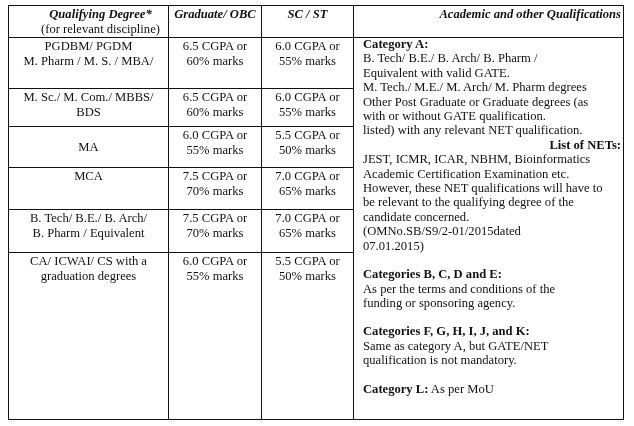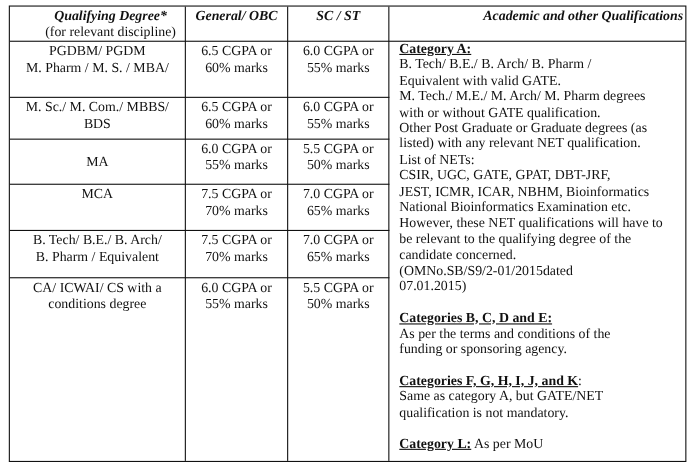--- a/index.html
+++ b/index.html
@@ -7,22 +7,22 @@
       font-family: "Liberation Serif", "DejaVu Serif", serif; color: #111; }
     .tbl { position: absolute; left: 8px; top: 5px; width: 616px; height: 415px;
       border: 1.5px solid #111; box-sizing: border-box; }
     .vline { position: absolute; top: 0; bottom: 0; width: 0; border-left: 1.5px solid #111; }
     .hline { position: absolute; height: 0; border-top: 1.5px solid #111; }
     .cell { position: absolute; font-size: 12.6px; line-height: 14.6px; text-align: center; }
     .hdr-b { font-weight: bold; font-style: italic; }
     .right { position: absolute; left: 354px; top: 31px; width: 258px;
       font-size: 12.6px; line-height: 14.4px; text-align: left; }
     .right p { margin: 0; }
-    .u { font-weight: bold; text-decoration: underline; }
-    .b { font-weight: normal; }
+    .u { font-weight: bold; }
+    .b { font-weight: bold; text-align: right; }
     .gap { height: 14px; }
     .om { display: flex; justify-content: flex-start; width: 190px; }
   </style>
 </head>
 <body>
 
 <div class="tbl">
 
   <div class="vline" style="left:159px"></div>
   <div class="vline" style="left:252px"></div>
@@ -32,21 +32,21 @@
   <div class="hline" style="top:82px; left:0; width:345px"></div>
   <div class="hline" style="top:120px; left:0; width:345px"></div>
   <div class="hline" style="top:161px; left:0; width:345px"></div>
   <div class="hline" style="top:203px; left:0; width:345px"></div>
   <div class="hline" style="top:246px; left:0; width:345px"></div>
 
   <div class="cell" style="left:12px; width:159px; top:1px">
     <div class="hdr-b">Qualifying Degree*</div>
     <div>(for relevant discipline)</div>
   </div>
-  <div class="cell hdr-b" style="left:160px; width:92px; top:1px">General/ OBC</div>
+  <div class="cell hdr-b" style="left:160px; width:92px; top:1px">Graduate/ OBC</div>
   <div class="cell hdr-b" style="left:253px; width:91px; top:1px">SC / ST</div>
   <div class="cell hdr-b" style="left:352px; width:260px; top:1px; text-align:right">Academic and other Qualifications</div>
 
   <div class="cell" style="left:0; width:159px; top:33px">
     <div>PGDBM/ PGDM</div>
     <div>M. Pharm / M. S. / MBA/</div>
   </div>
   <div class="cell" style="left:160px; width:92px; top:33px">
     <div>6.5 CGPA or</div>
     <div>60% marks</div>
@@ -101,43 +101,42 @@
     <div>7.5 CGPA or</div>
     <div>70% marks</div>
   </div>
   <div class="cell" style="left:253px; width:91px; top:205px">
     <div>7.0 CGPA or</div>
     <div>65% marks</div>
   </div>
 
   <div class="cell" style="left:0; width:159px; top:248px">
     <div>CA/ ICWAI/ CS with a</div>
-    <div>conditions degree</div>
+    <div>graduation degrees</div>
   </div>
   <div class="cell" style="left:160px; width:92px; top:248px">
     <div>6.0 CGPA or</div>
     <div>55% marks</div>
   </div>
   <div class="cell" style="left:253px; width:91px; top:248px">
     <div>5.5 CGPA or</div>
     <div>50% marks</div>
   </div>
 
   <div class="right">
     <p class="u">Category A:</p>
     <p>B. Tech/ B.E./ B. Arch/ B. Pharm /</p>
     <p>Equivalent  with valid GATE.</p>
     <p>M. Tech./ M.E./ M. Arch/ M. Pharm degrees</p>
+    <p>Other Post Graduate or Graduate degrees (as</p>
     <p>with or without GATE qualification.</p>
-    <p>Other Post Graduate or Graduate degrees (as</p>
     <p>listed) with any relevant NET qualification.</p>
     <p class="b">List of NETs:</p>
-    <p>CSIR, UGC, GATE, GPAT, DBT-JRF,</p>
     <p>JEST, ICMR, ICAR, NBHM, Bioinformatics</p>
-    <p>National Bioinformatics  Examination  etc.</p>
+    <p>Academic Certification  Examination  etc.</p>
     <p>However, these NET qualifications will have to</p>
     <p>be relevant to the qualifying degree of the</p>
     <p>candidate concerned.</p>
     <p class="om">
       <span>(OM</span>
       <span>No.</span>
       <span>SB/S9/2-01/2015</span>
       <span>dated</span>
     </p>
     <p>07.01.2015)</p>

